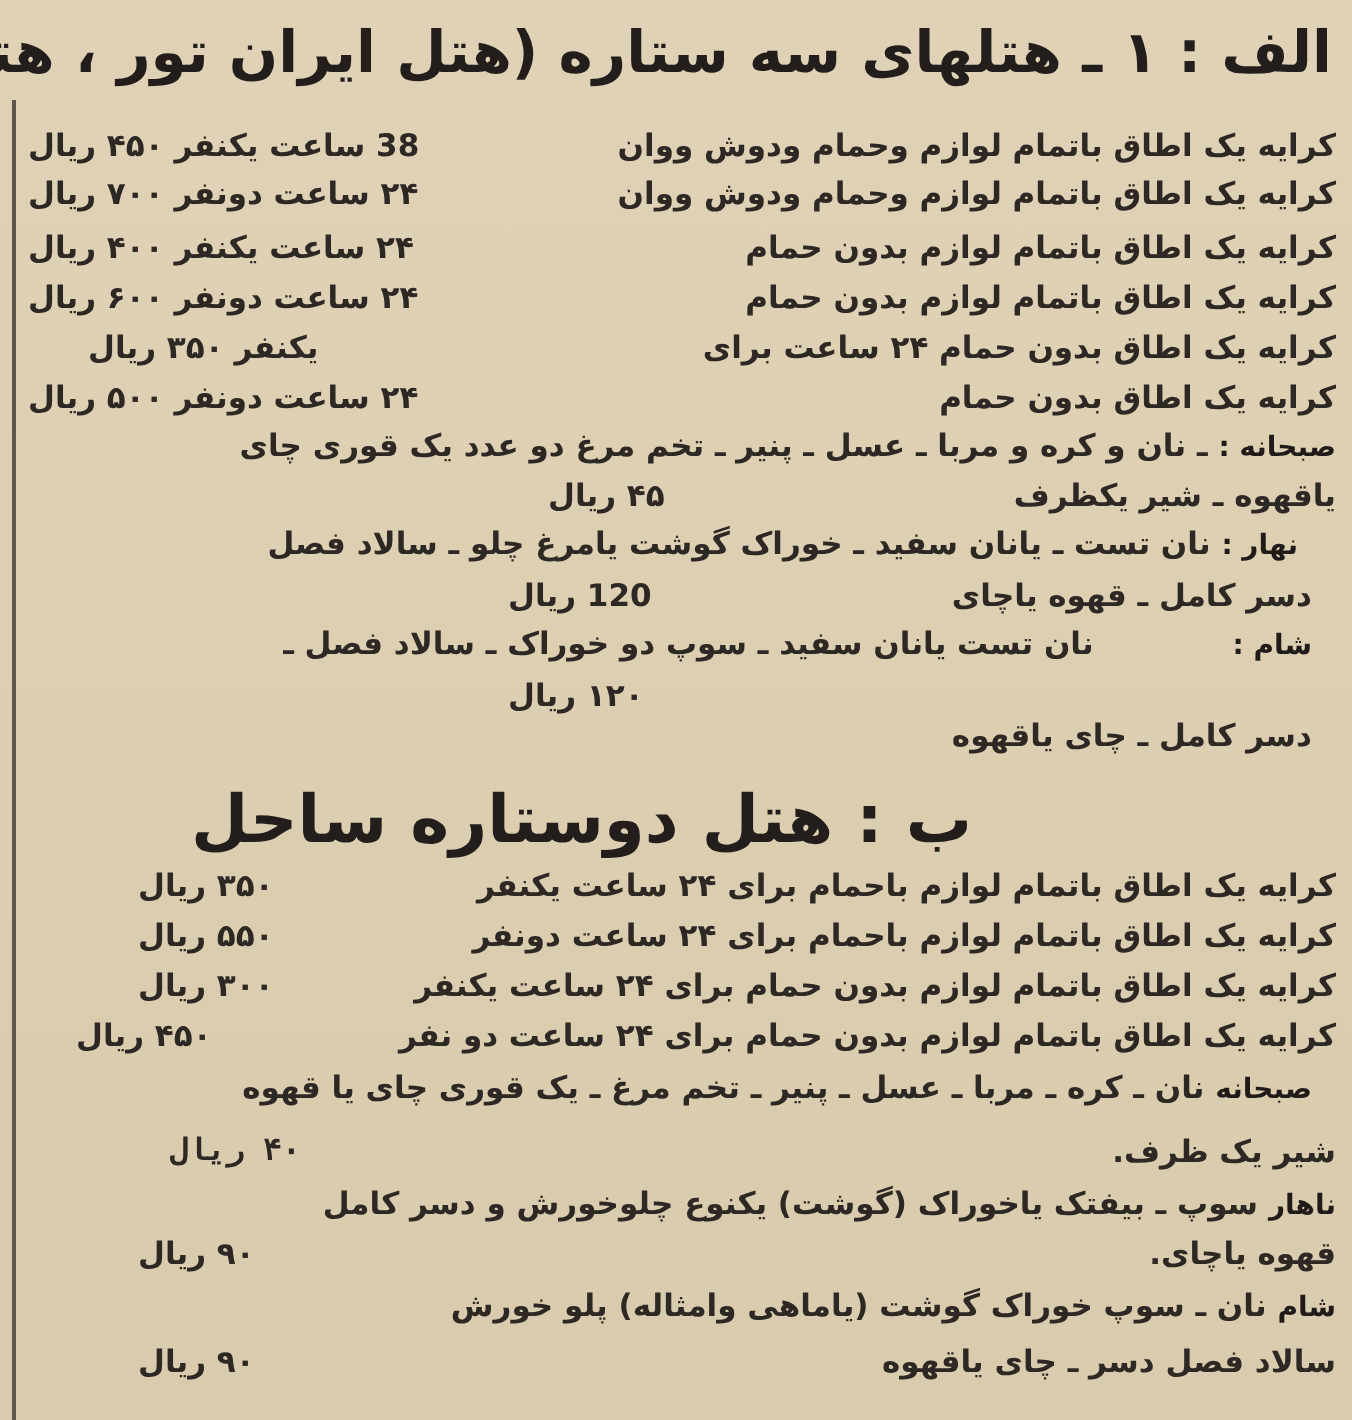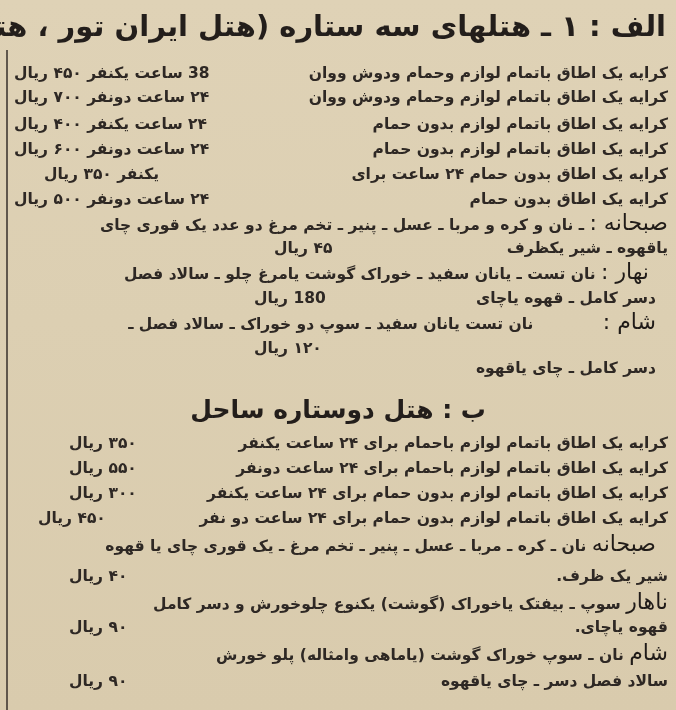--- a/index.html
+++ b/index.html
@@ -52,35 +52,35 @@
     .h1 {
       right: 10px;
       top: 6px;
       font-size: 29px;
       line-height: 40px;
       letter-spacing: -0.5px;
     }
     .h2 {
       right: 190px;
       top: 390px;
-      font-size: 25px;
+      font-size: 33px;
       line-height: 40px;
     }
     .desc {
       position: absolute;
       right: 0;
     }
     .price {
       position: absolute;
       left: 0;
       direction: rtl;
     }
     .label-bold {
-      font-weight: normal;
-      font-size: 22px;
+      font-weight: bold;
+      font-size: 14px;
       color: #201b18;
     }
   </style>
 </head>
 <body>
 
 <div class="paper">
   <div class="left-rule"></div>
 
   <div class="heading h1">الف : ۱ ـ هتلهای سه ستاره (هتل ایران تور ، هتل اصفهان)</div>
@@ -122,21 +122,21 @@
   </div>
 
   <div class="line" style="top:262px;">
     <span class="desc" style="right:19px;">
       <span class="label-bold">نهار :</span>
       <span>نان تست ـ یانان سفید ـ خوراک گوشت یامرغ چلو ـ سالاد فصل</span>
     </span>
   </div>
   <div class="line" style="top:288px;">
     <span class="desc" style="right:12px;">دسر کامل ـ قهوه یاچای</span>
-    <span class="price" style="left:240px;">180 ریال</span>
+    <span class="price" style="left:240px;">120 ریال</span>
   </div>
 
   <div class="line" style="top:312px;">
     <span class="desc" style="right:12px;">
       <span class="label-bold">شام :</span>
       <span style="margin-right:64px;">نان تست یانان سفید ـ سوپ دو خوراک ـ سالاد فصل ـ</span>
     </span>
   </div>
   <div class="line" style="top:338px;">
     <span class="desc" style="right:12px;margin-top:20px;">دسر کامل ـ چای یاقهوه</span>
@@ -163,21 +163,21 @@
   </div>
 
   <div class="line" style="top:534px;">
     <span class="desc" style="right:12px;">
       <span class="label-bold">صبحانه</span>
       <span>نان ـ کره ـ مربا ـ عسل ـ پنیر ـ تخم مرغ ـ یک قوری چای یا قهوه</span>
     </span>
   </div>
   <div class="line" style="top:566px;">
     <span class="desc">شیر یک ظرف.</span>
-    <span class="price" style="left:55px;">۴۰ ریال</span>
+    <span class="price" style="left:71px;font-family:Liberation Mono, monospace;">۴۰ ریال</span>
   </div>
 
   <div class="line" style="top:592px;">
     <span class="desc">
       <span class="label-bold">ناهار</span>
       <span>سوپ ـ بیفتک یاخوراک (گوشت) یکنوع چلوخورش و دسر کامل</span>
     </span>
   </div>
   <div class="line" style="top:617px;">
     <span class="desc">قهوه یاچای.</span>

